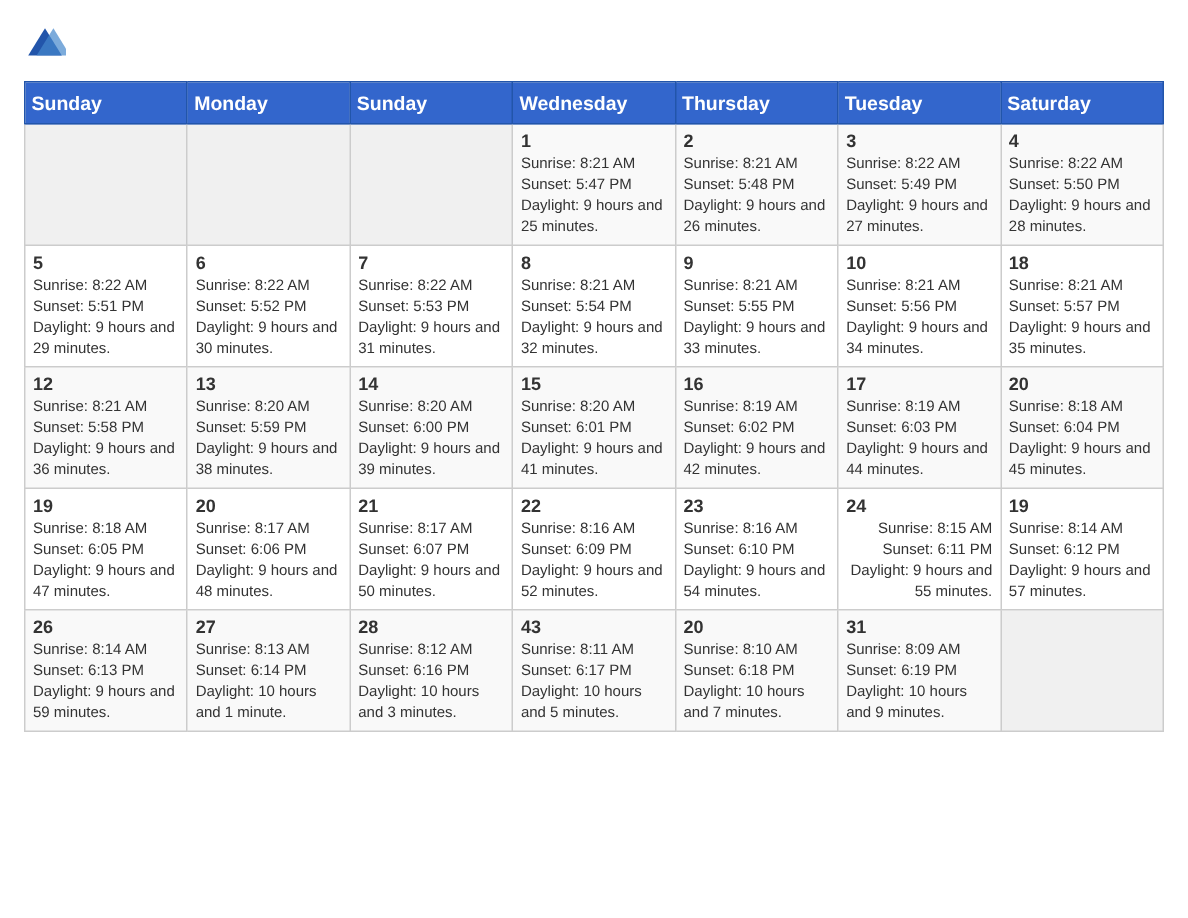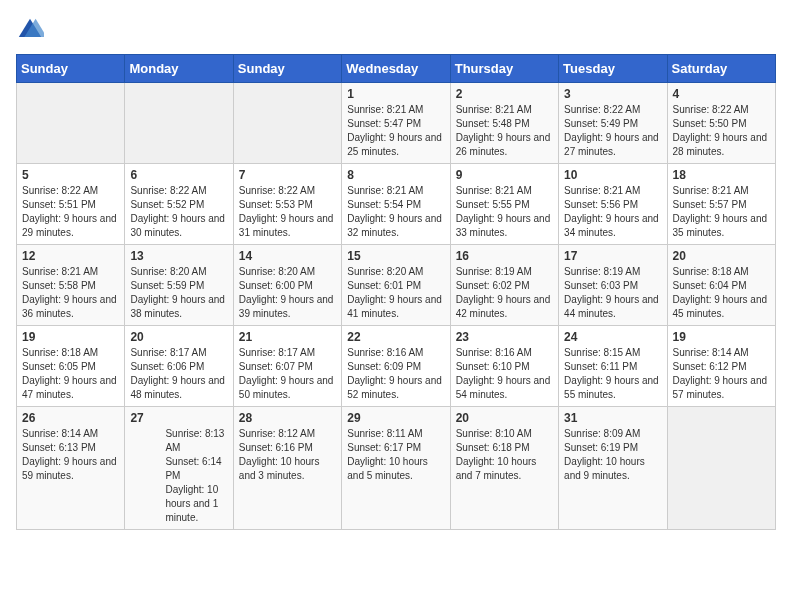--- a/index.html
+++ b/index.html
@@ -265,52 +265,52 @@
 Daylight: 9 hours and 52 minutes.</div>
         </td>
         <td>
           <div class="day-number">23</div>
           <div class="day-info" style="white-space: pre-line;">Sunrise: 8:16 AM
 Sunset: 6:10 PM
 Daylight: 9 hours and 54 minutes.</div>
         </td>
         <td>
           <div class="day-number">24</div>
-          <div class="day-info" style="white-space: pre-line;">Sunrise: 8:15 AM
+          <div class="day-info" style="white-space: pre-line; text-align: right;">Sunrise: 8:15 AM
 Sunset: 6:11 PM
 Daylight: 9 hours and 55 minutes.</div>
         </td>
         <td>
           <div class="day-number">19</div>
           <div class="day-info" style="white-space: pre-line;">Sunrise: 8:14 AM
 Sunset: 6:12 PM
 Daylight: 9 hours and 57 minutes.</div>
         </td>
       </tr>
       <tr>
         <td>
           <div class="day-number">26</div>
           <div class="day-info" style="white-space: pre-line;">Sunrise: 8:14 AM
 Sunset: 6:13 PM
 Daylight: 9 hours and 59 minutes.</div>
         </td>
         <td>
           <div class="day-number">27</div>
-          <div class="day-info" style="white-space: pre-line; margin-left: 35px;">Sunrise: 8:13 AM
+          <div class="day-info" style="white-space: pre-line;">Sunrise: 8:13 AM
 Sunset: 6:14 PM
 Daylight: 10 hours and 1 minute.</div>
         </td>
         <td>
           <div class="day-number">28</div>
           <div class="day-info" style="white-space: pre-line;">Sunrise: 8:12 AM
 Sunset: 6:16 PM
 Daylight: 10 hours and 3 minutes.</div>
         </td>
         <td>
-          <div class="day-number">29</div>
+          <div class="day-number">43</div>
           <div class="day-info" style="white-space: pre-line;">Sunrise: 8:11 AM
 Sunset: 6:17 PM
 Daylight: 10 hours and 5 minutes.</div>
         </td>
         <td>
           <div class="day-number">20</div>
           <div class="day-info" style="white-space: pre-line;">Sunrise: 8:10 AM
 Sunset: 6:18 PM
 Daylight: 10 hours and 7 minutes.</div>
         </td>

